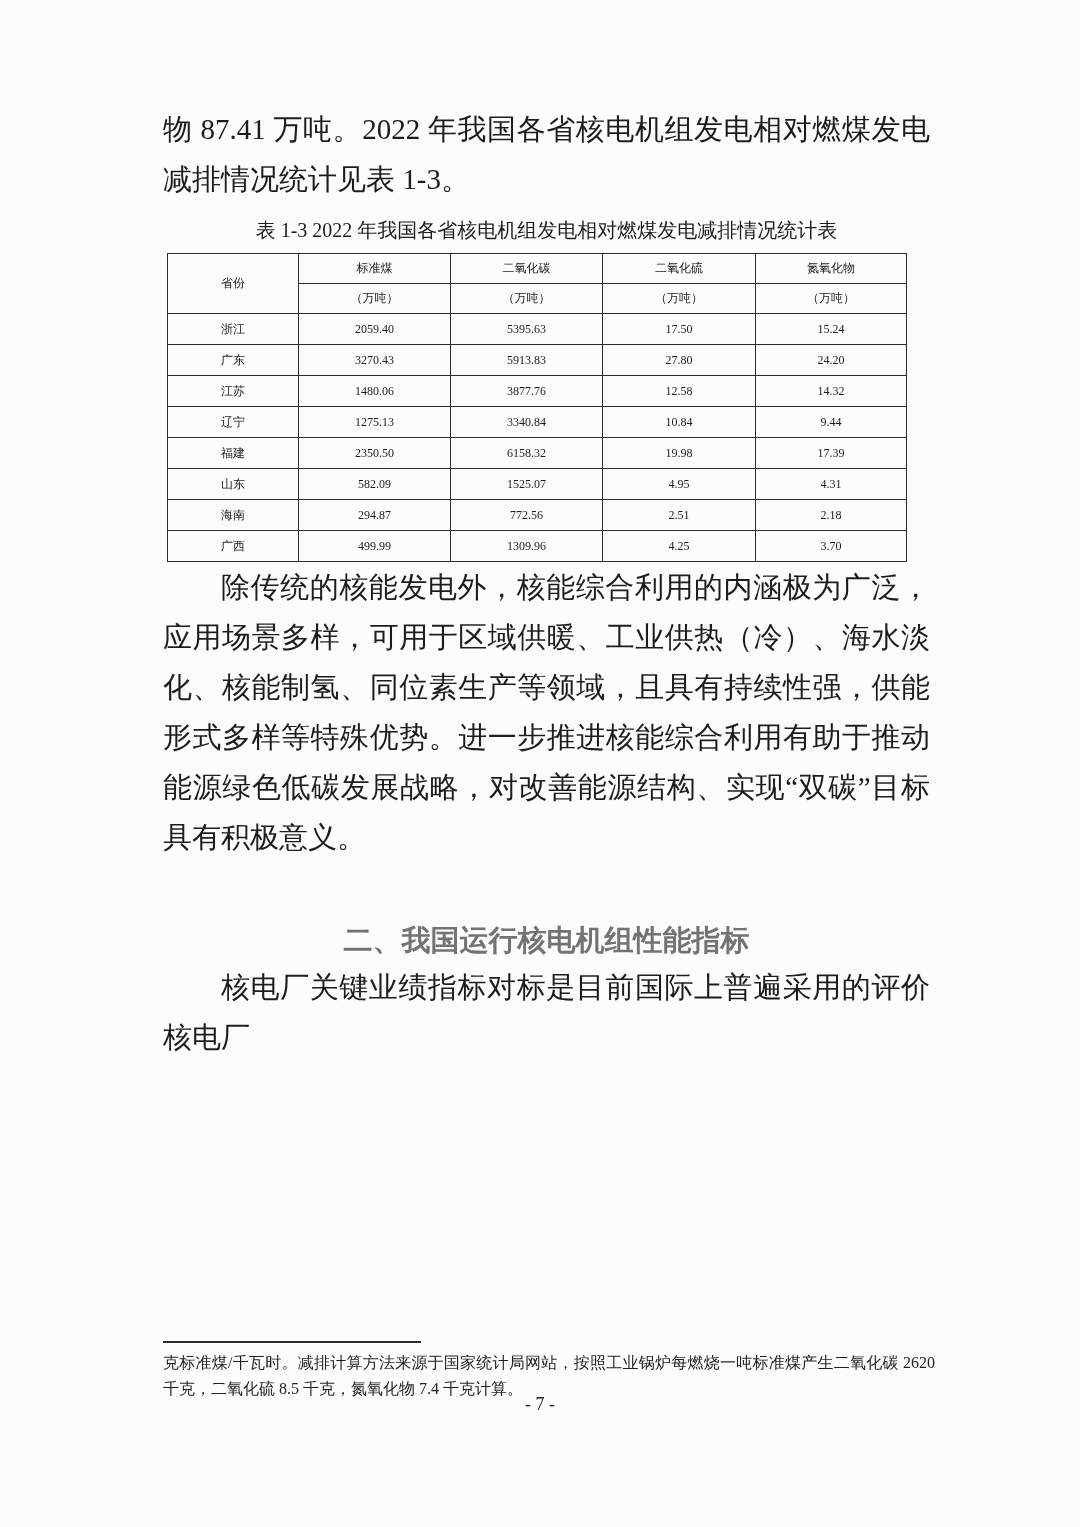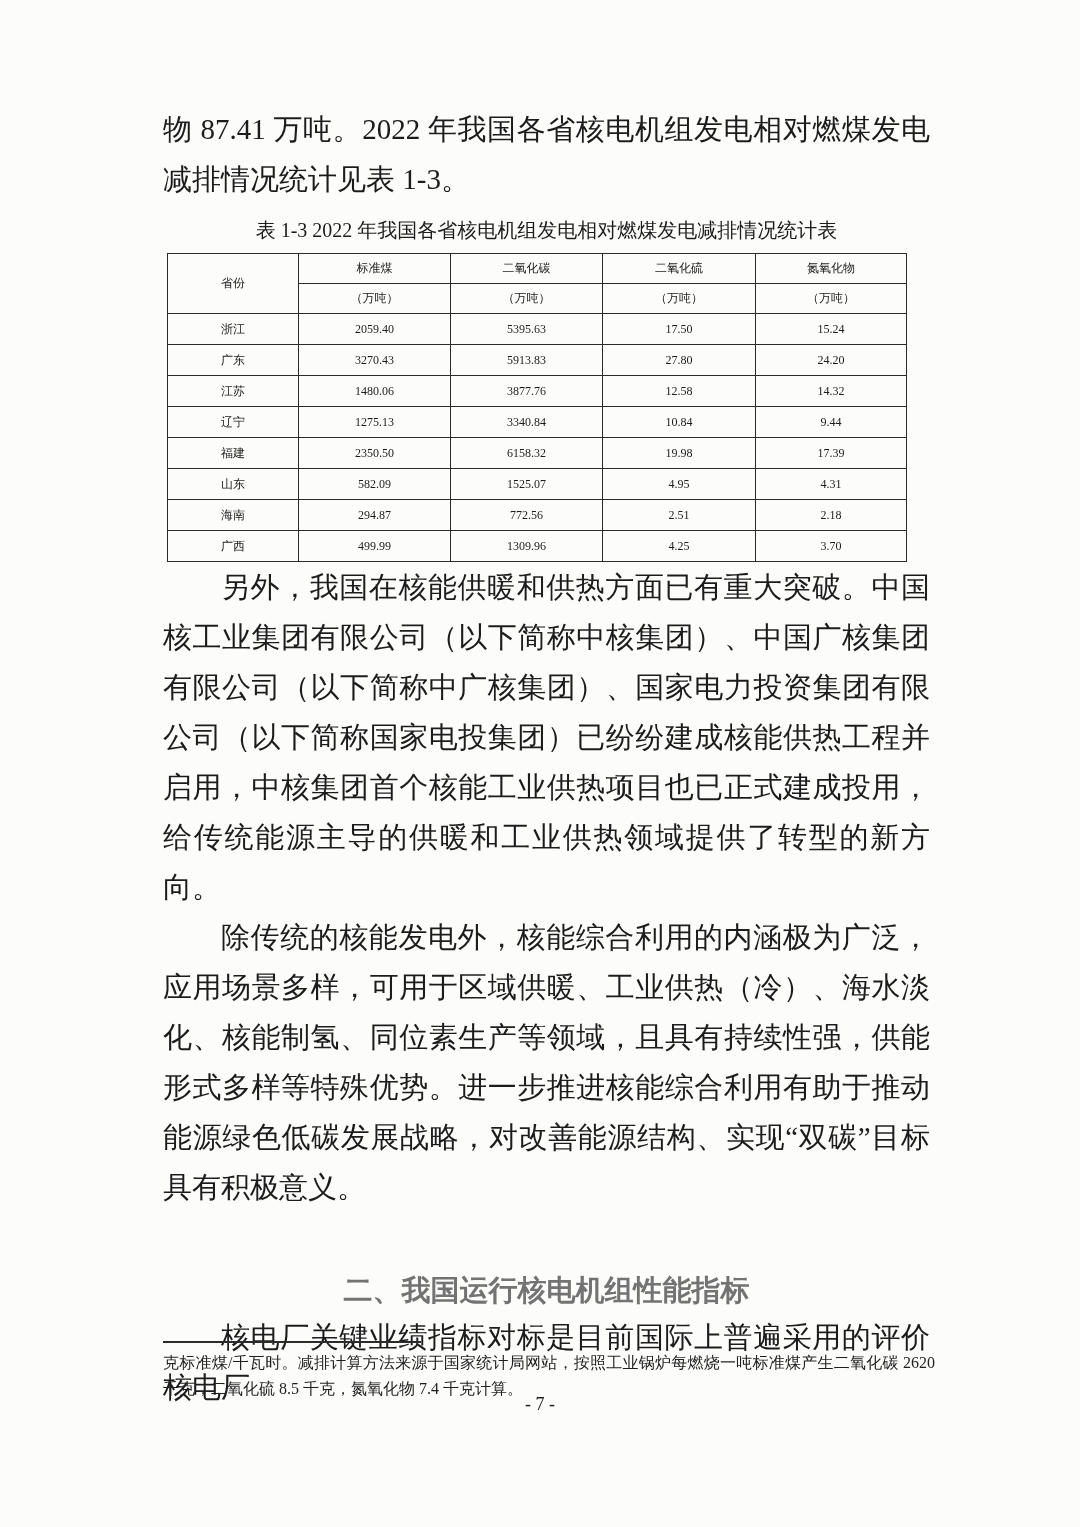--- a/index.html
+++ b/index.html
@@ -189,21 +189,20 @@
           <tr>
             <td>广西</td>
             <td>499.99</td>
             <td>1309.96</td>
             <td>4.25</td>
             <td>3.70</td>
           </tr>
         </tbody>
     </table>
 
-    <p class="body indent after-table">另外，我国在核能供暖和供热方面已有重大突破。中国核工业集团有限公司（以下简称中核集团）、中国广核集团有限公司（以下简称中广核集团）、国家电力投资集团有限公司（以下简称国家电投集团）已纷纷建成核能供热工程并启用，中核集团首个核能工业供热项目也已正式建成投用，给传统能源主导的供暖和工业供热领域提供了转型的新方向。</p>
 
     <p class="body indent">除传统的核能发电外，核能综合利用的内涵极为广泛，应用场景多样，可用于区域供暖、工业供热（冷）、海水淡化、核能制氢、同位素生产等领域，且具有持续性强，供能形式多样等特殊优势。进一步推进核能综合利用有助于推动能源绿色低碳发展战略，对改善能源结构、实现“双碳”目标具有积极意义。</p>
 
     <h2 class="section-heading">二、我国运行核电机组性能指标</h2>
 
     <p class="body indent kpi">核电厂关键业绩指标对标是目前国际上普遍采用的评价核电厂</p>
 
   </div>
 
   <div class="footnote">

